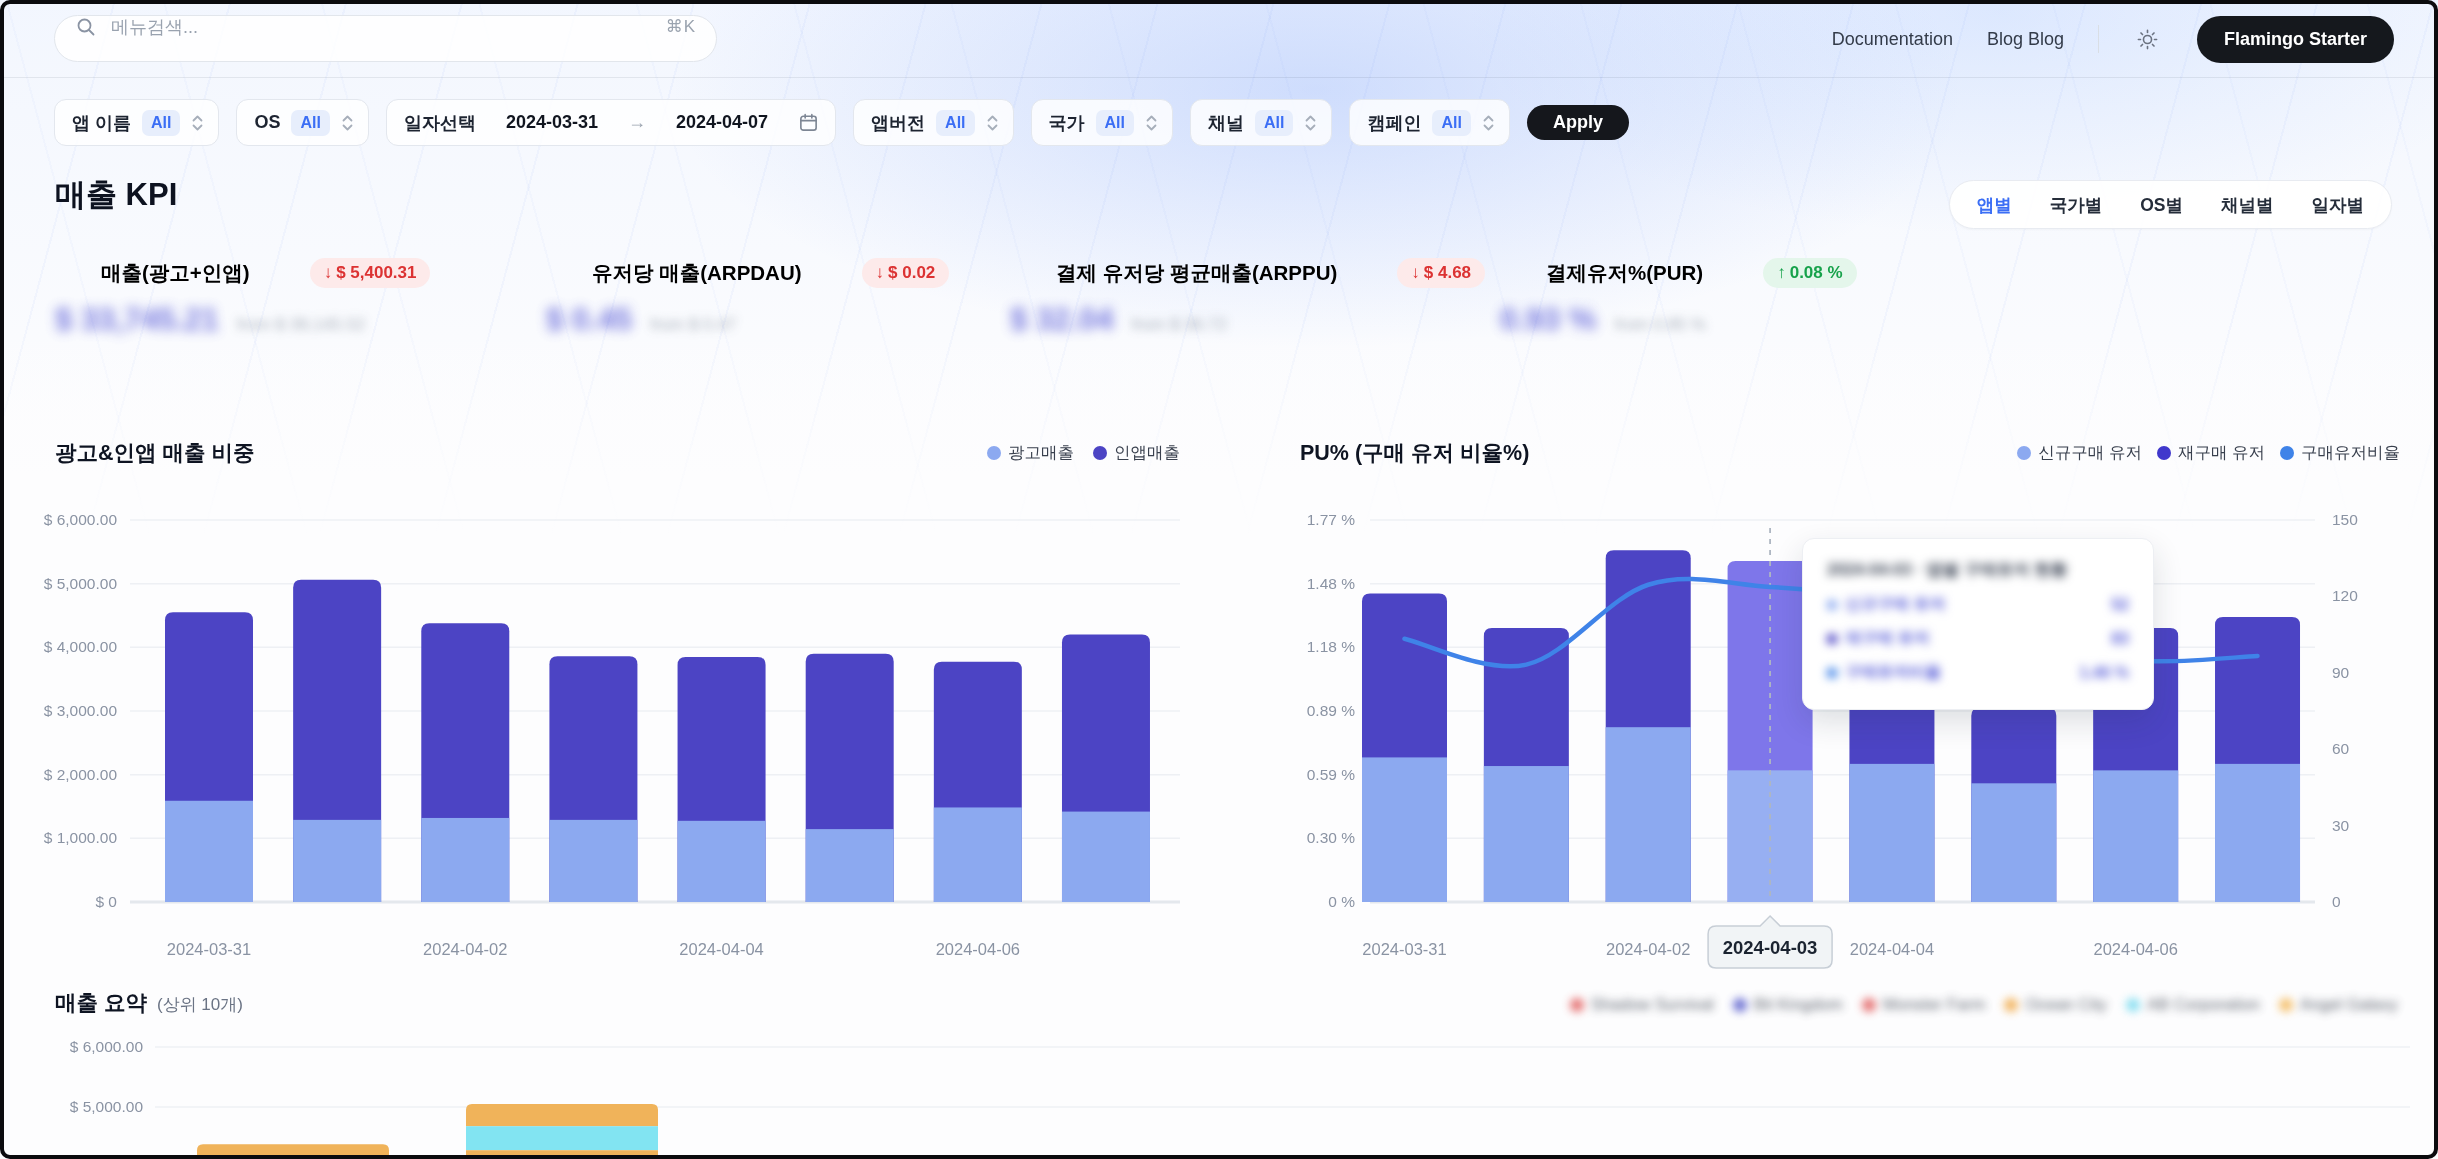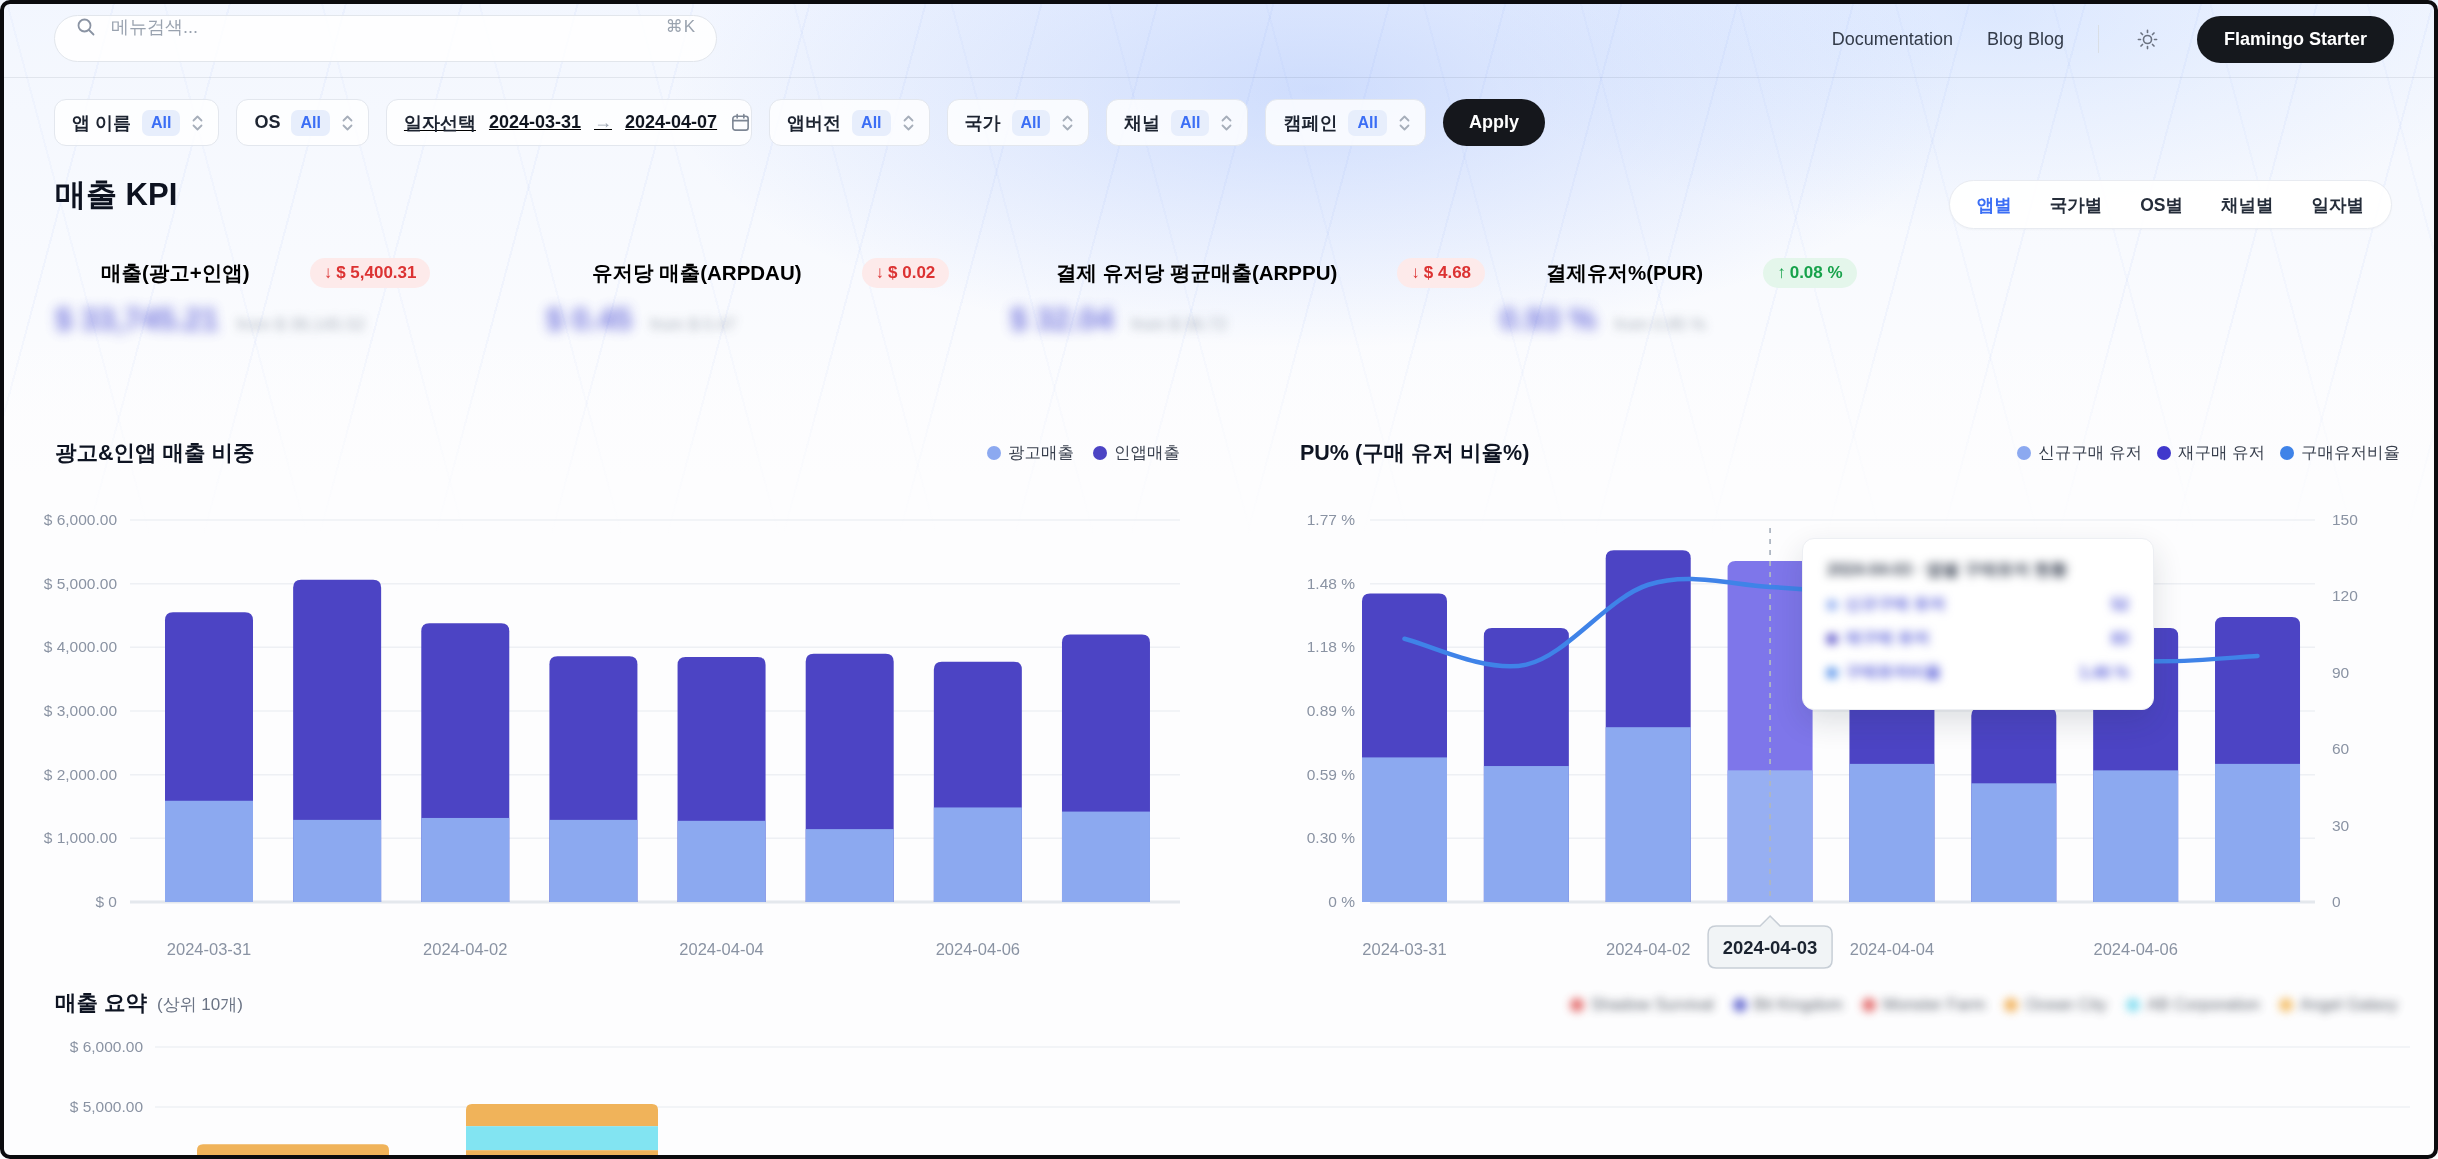--- a/index.html
+++ b/index.html
@@ -36,24 +36,24 @@
   .account-pill{height:47px;background:#15181d;color:#fff;border:none;border-radius:26px;padding:0 27px;
     font-size:18px;font-weight:700;display:flex;align-items:center;cursor:pointer;font-family:"Liberation Sans",sans-serif;}
 
   
   .filterbar{position:absolute;left:54px;top:99px;right:40px;display:flex;align-items:center;gap:17px;z-index:10;}
   .chip{height:47px;border:1.5px solid #e3e7ee;background:rgba(255,255,255,0.82);border-radius:12px;
     display:flex;align-items:center;padding:0 14px 0 17px;gap:11px;cursor:pointer;}
   .chip-label{font-size:18px;font-weight:600;color:#1d2431;}
   .all-badge{background:#e7eefc;color:#3b6ef5;font-size:16px;font-weight:600;border-radius:7px;padding:4px 9px;}
   .chevrons{color:#a6aeba;display:flex;}
-  .date-chip{gap:13px;padding-right:0;text-decoration:underline;}
+  .date-chip{gap:30px;padding-right:16px;}
   .date-val{font-size:18px;font-weight:700;color:#10151f;}
   .date-arrow{color:#9aa3af;font-size:18px;}
-  .apply-btn{height:47px;background:#15171c;color:#fff;border:none;border-radius:26px;padding:0 26px;
+  .apply-btn{height:35px;background:#15171c;color:#fff;border:none;border-radius:26px;padding:0 26px;
     font-size:18px;font-weight:700;cursor:pointer;font-family:"Liberation Sans",sans-serif;}
 
   
   .section-head{position:absolute;left:55px;top:178px;display:flex;align-items:flex-end;gap:22px;z-index:5;}
   .section-title{font-size:31px;font-weight:800;color:#0d1220;line-height:1.1;}
   .section-sub{font-size:17px;color:#5f6a7b;padding-bottom:4px;}
   .tabbar{position:absolute;right:46px;top:180px;height:49px;background:rgba(255,255,255,0.92);
     border:1.5px solid #e8ebf1;border-radius:26px;display:flex;align-items:center;padding:0 8px;z-index:5;
     box-shadow:0 1px 2px rgba(16,24,40,0.03);}
   .tab{padding:0 19px;font-size:17.5px;font-weight:600;color:#252d3a;cursor:pointer;}

